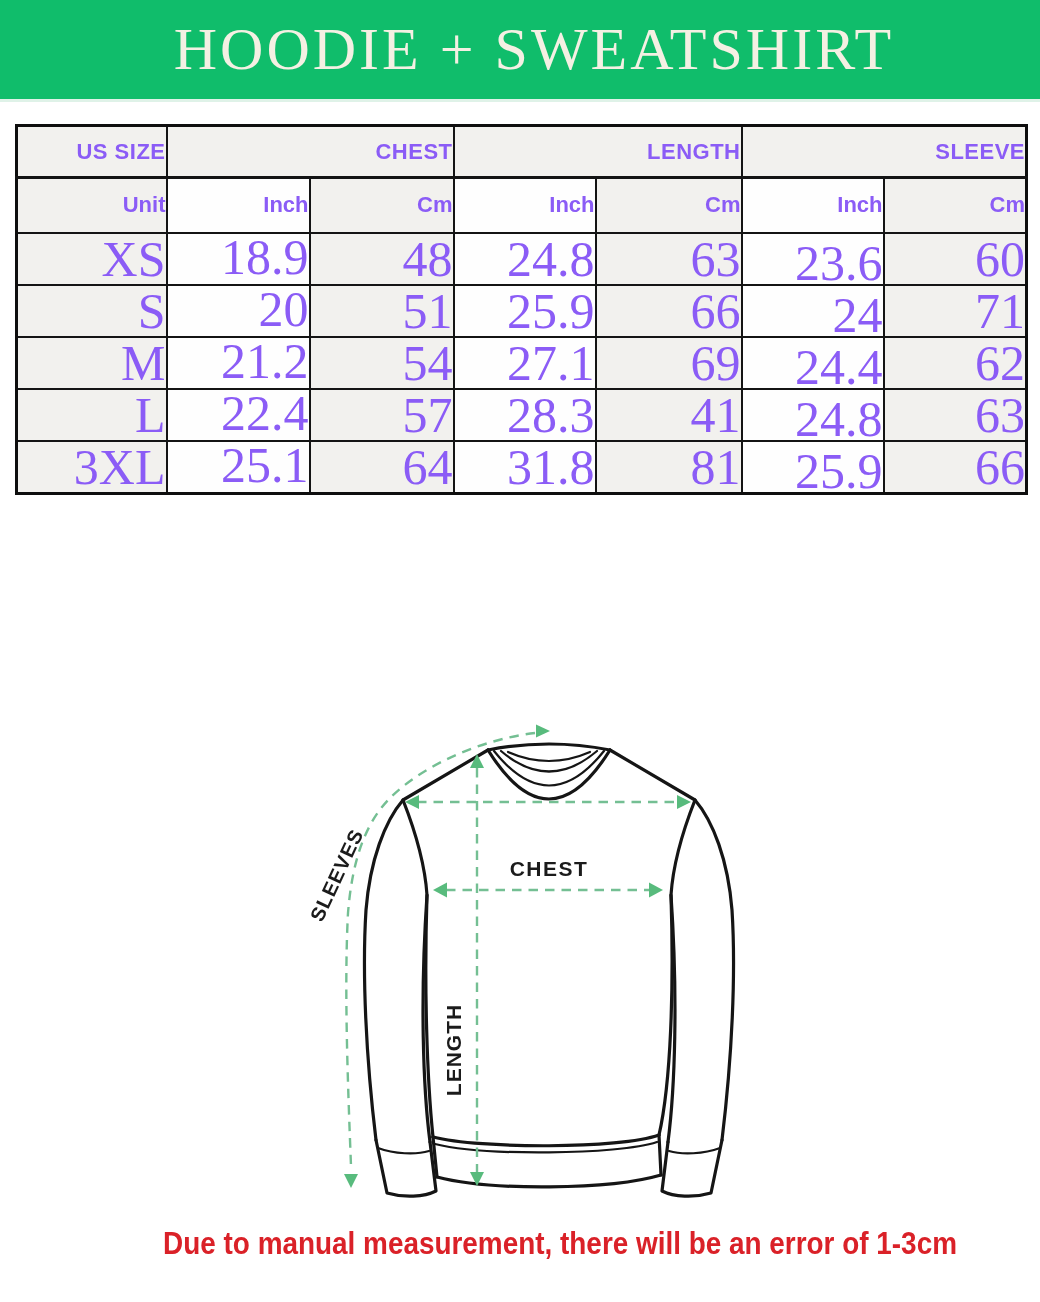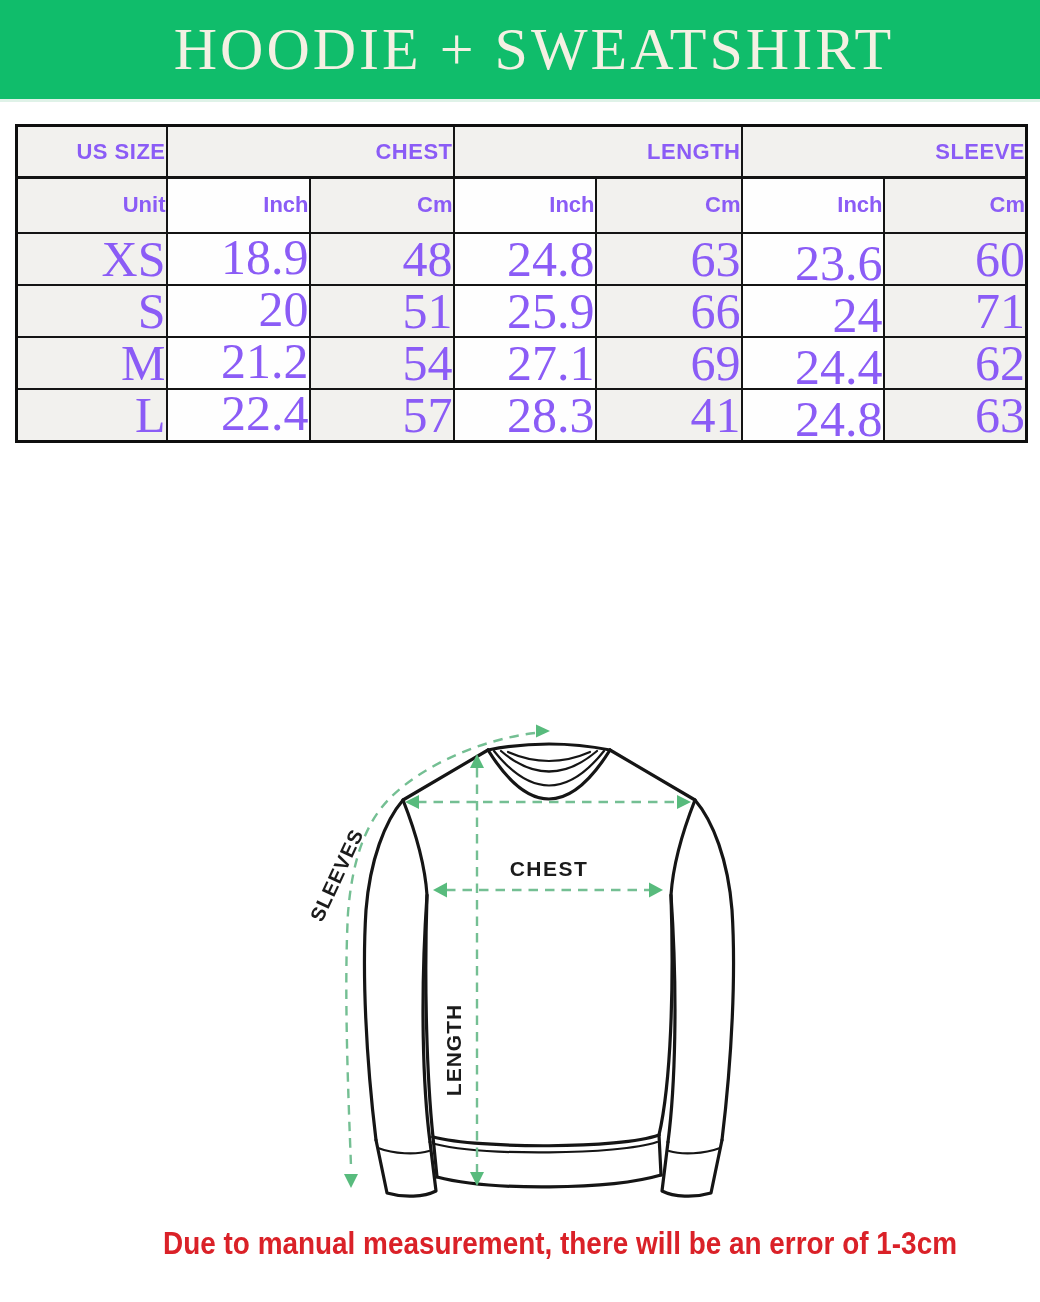--- a/index.html
+++ b/index.html
@@ -118,20 +118,29 @@
     </tr>
     <tr>
       <td><span>L</span></td>
       <td><span>22.4</span></td>
       <td><span>57</span></td>
       <td><span>28.3</span></td>
       <td><span>41</span></td>
       <td><span>24.8</span></td>
       <td><span>63</span></td>
     </tr>
+    <tr>
+      <td><span>3XL</span></td>
+      <td><span>25.1</span></td>
+      <td><span>64</span></td>
+      <td><span>31.8</span></td>
+      <td><span>81</span></td>
+      <td><span>25.9</span></td>
+      <td><span>66</span></td>
+    </tr>
   </tbody>
 </table>
 
 <div class="diagram">
   <svg viewBox="0 0 520 545" xmlns="http://www.w3.org/2000/svg">
 
     <g stroke="#151515" stroke-width="3.2" fill="none" stroke-linecap="round" stroke-linejoin="round">
 
       <path d="M 198,62 L 113,112 C 95,133 80,172 76,222 C 72,285 76,370 86,452"></path>
       <path d="M 320,62 L 405,112 C 423,133 438,172 442,222 C 446,285 442,370 432,452"></path>

